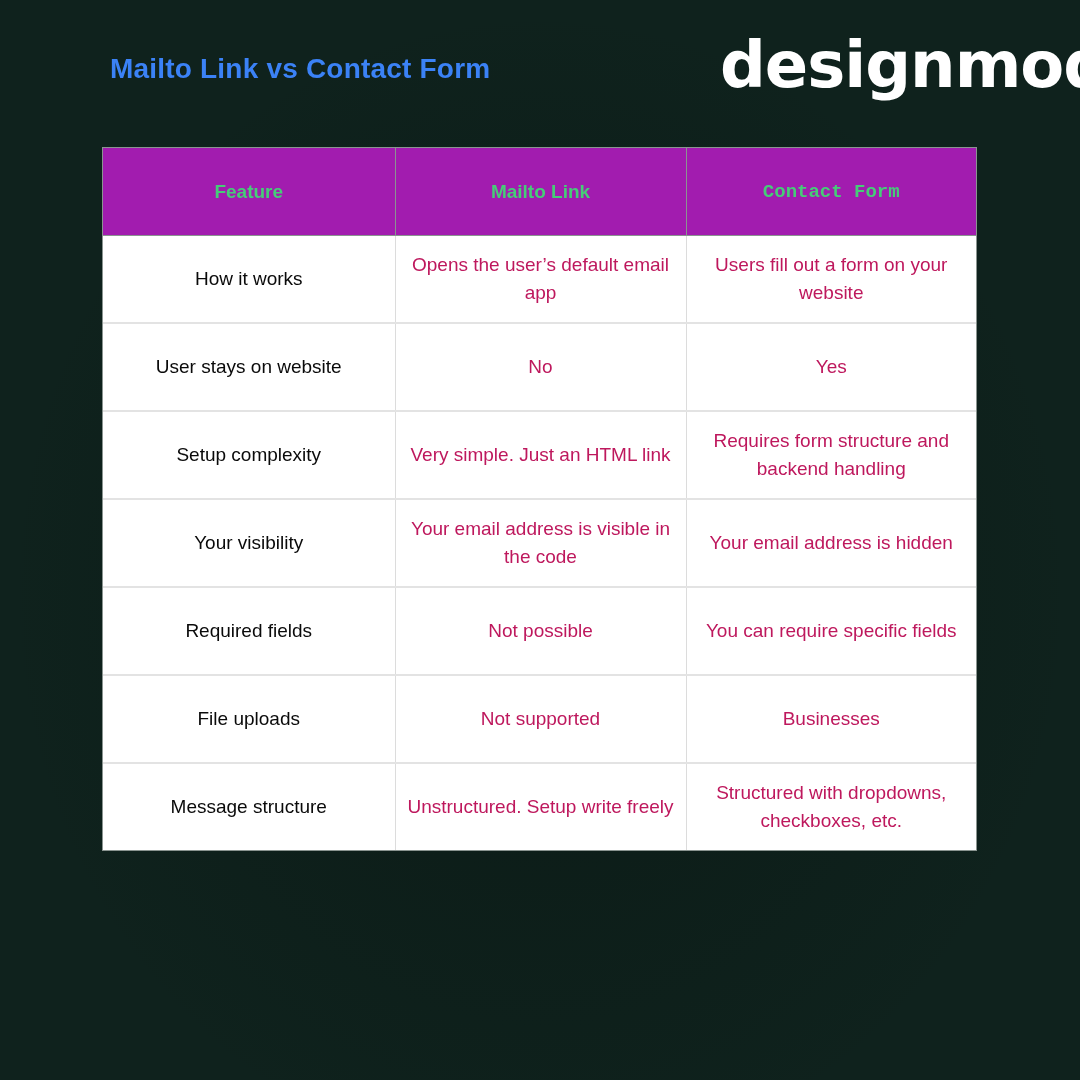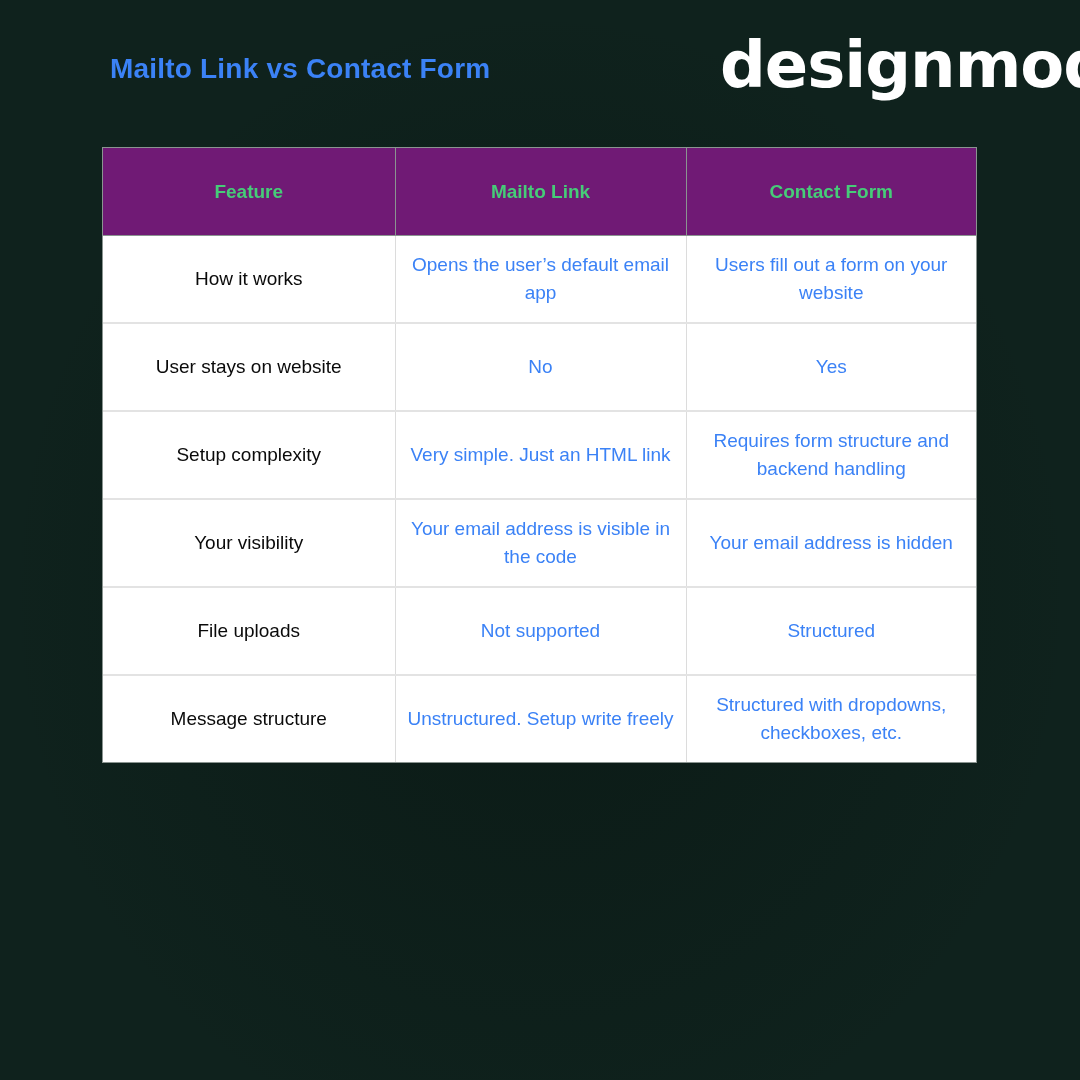--- a/index.html
+++ b/index.html
@@ -53,38 +53,38 @@
     }
     table {
       width: 100%;
       border-collapse: collapse;
       table-layout: fixed;
     }
     col.c1 { width: 292px; }
     col.c2 { width: 291px; }
     col.c3 { width: 290px; }
     thead th {
-      background: #701a75;
+      background: #a21caf;
       color: #46cc78;
       font-size: 19px;
       font-weight: 700;
       height: 87px;
       text-align: center;
       vertical-align: middle;
       border-right: 1px solid #8a9490;
       border-bottom: 1px solid #8a9490;
       padding: 0 8px;
     }
-    thead th:last-child { border-right: none; }
+    thead th:last-child { border-right: none; font-family: Liberation Mono, monospace; }
     tbody td {
       background: #ffffff;
       height: 86px;
       text-align: center;
       vertical-align: middle;
-      color: #3b82f6;
+      color: #be185d;
       font-size: 19px;
       line-height: 28px;
       border-right: 1px solid #dcdcdc;
       border-bottom: 2px solid #e3e3e3;
       padding: 0 8px;
     }
     tbody td:last-child { border-right: none; }
     tbody tr:last-child td { border-bottom: none; }
     tbody td.feature {
       font-weight: 400;
@@ -128,23 +128,28 @@
         <td class="feature">Setup complexity</td>
         <td>Very simple. Just an HTML link</td>
         <td>Requires form structure and backend handling</td>
       </tr>
       <tr>
         <td class="feature">Your visibility</td>
         <td>Your email address is visible in the code</td>
         <td>Your email address is hidden</td>
       </tr>
       <tr>
+        <td class="feature">Required fields</td>
+        <td>Not possible</td>
+        <td>You can require specific fields</td>
+      </tr>
+      <tr>
         <td class="feature">File uploads</td>
         <td>Not supported</td>
-        <td>Structured</td>
+        <td>Businesses</td>
       </tr>
       <tr>
         <td class="feature">Message structure</td>
         <td>Unstructured. Setup write freely</td>
         <td>Structured with dropdowns, checkboxes, etc.</td>
       </tr>
     </tbody>
   </table>
 </div>
 

